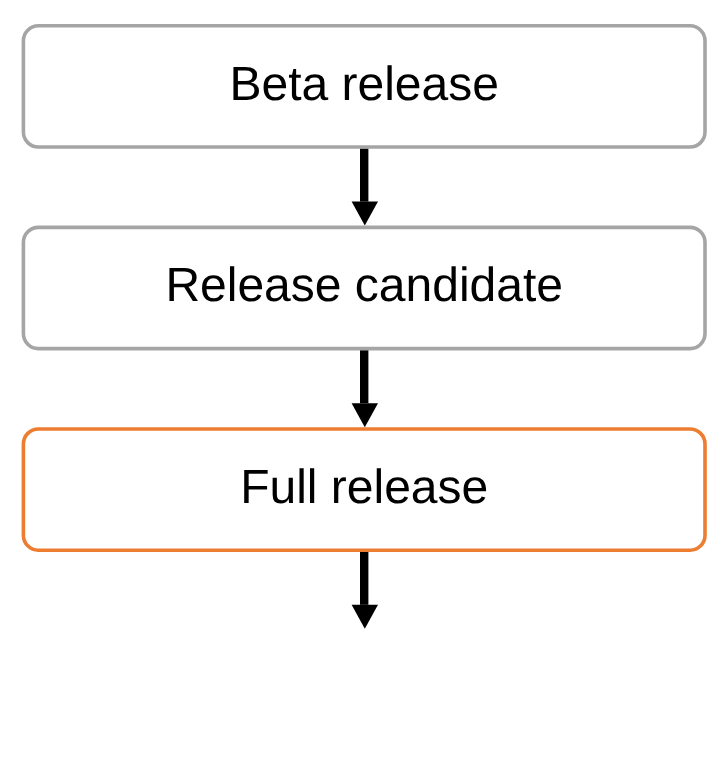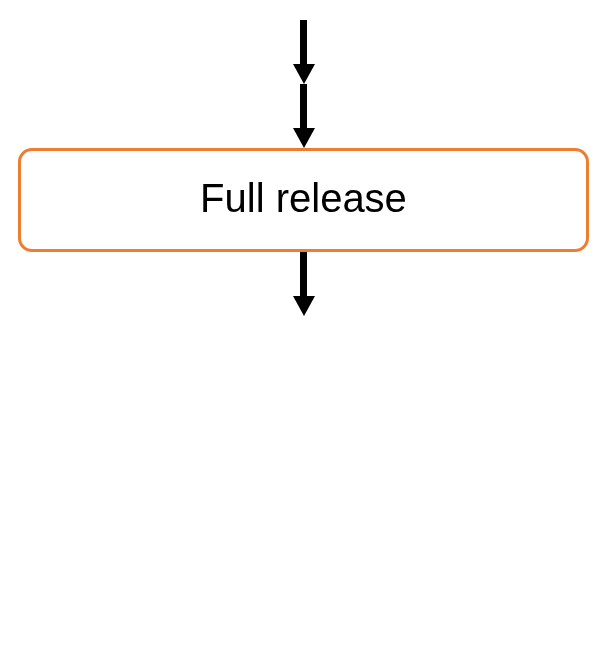--- a/index.html
+++ b/index.html
@@ -59,26 +59,32 @@
     border-right: 11px solid transparent;
     border-top: 20px solid var(--arrow-color, #000000);
     flex: 0 0 auto;
   }
 </style>
 </head>
 <body>
 
 <div class="canvas">
 
+  <div class="node">
+    <span class="label">Beta release</span>
+  </div>
 
   <div class="arrow">
     <div class="shaft"></div>
     <div class="head"></div>
   </div>
 
+  <div class="node">
+    <span class="label">Release candidate</span>
+  </div>
 
   <div class="arrow">
     <div class="shaft"></div>
     <div class="head"></div>
   </div>
 
   <div class="node highlighted">
     <span class="label">Full release</span>
   </div>
 

